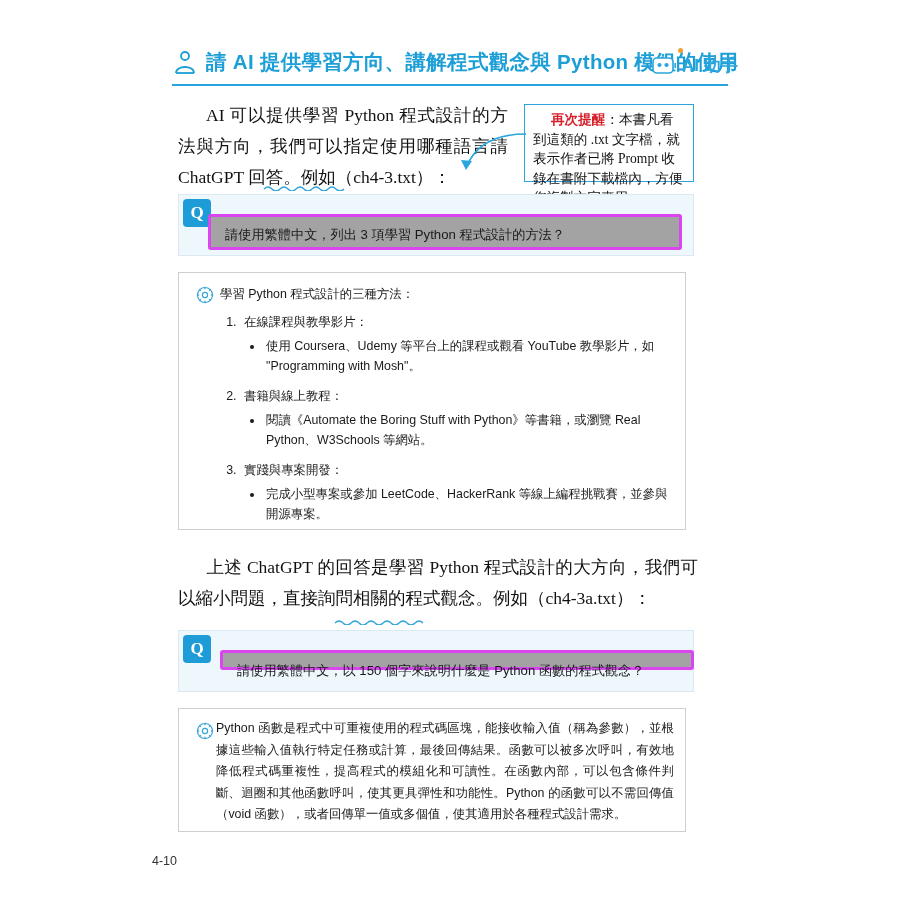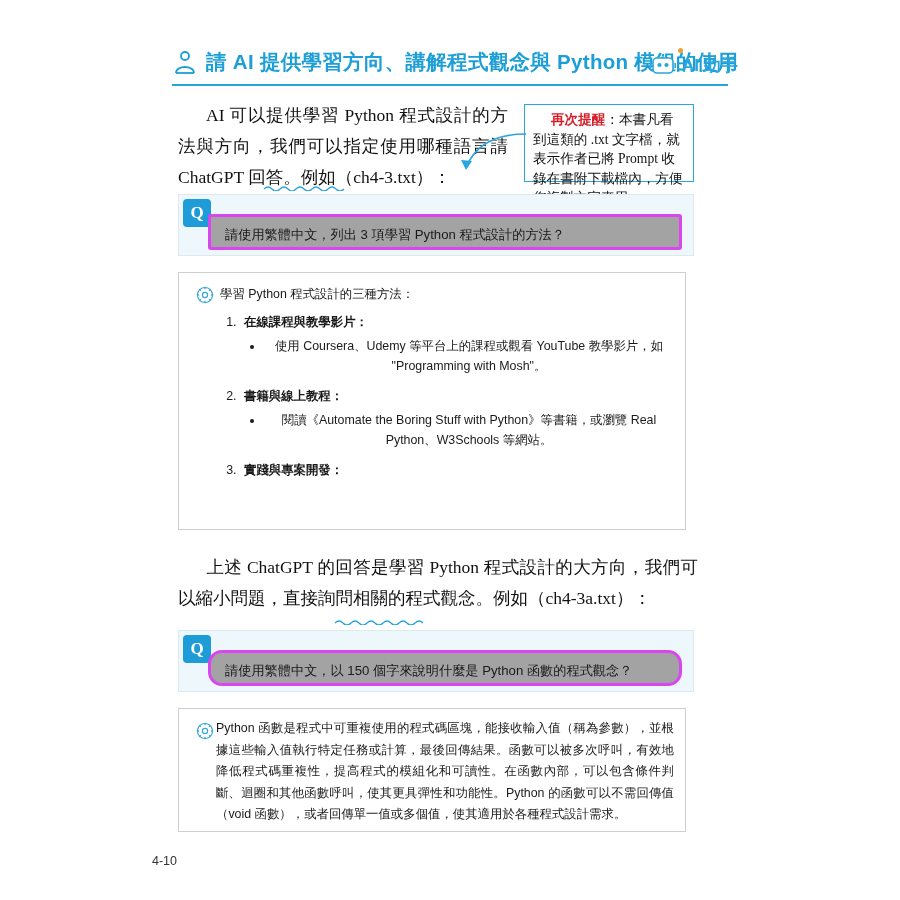--- a/index.html
+++ b/index.html
@@ -146,21 +146,21 @@
   }
   .qbadge2 { top: 635px; }
 
   .qcard {
     position: absolute;
     background: #a3a3a3;
     border: 3px solid #d946ef;
     border-radius: 3px;
   }
   .qc1 { left: 208px; top: 214px; width: 474px; height: 36px; }
-  .qc2 { left: 208px; top: 650px; width: 474px; height: 36px; border-radius: 14px; }
+  .qc2 { left: 220px; top: 650px; width: 474px; height: 20px; }
   .qcard .qtext {
     position: absolute;
     left: 14px; top: 9px;
     font-family: "Liberation Sans", sans-serif;
     font-size: 13.2px;
     color: #1a1a1a;
     white-space: nowrap;
   }
 
   
@@ -191,27 +191,26 @@
 
   .a-lead { margin: 0 0 8px 0; }
   ol.a-list {
     margin: 0; padding: 0 0 0 20px;
     list-style-type: decimal;
   }
   ol.a-list > li {
     margin: 0 0 2px 0;
     padding: 0 0 0 4px;
   }
-  ol.a-list > li > .li-title { font-weight: bold; }
+  ol.a-list > li > .li-title { font-weight: normal; }
   ul.a-sub {
     margin: 4px 0 10px 0;
     padding: 0 0 0 20px;
     list-style-type: disc;
     font-weight: normal;
-    text-align: center;
   }
   ul.a-sub > li { margin: 0; padding: 0 0 0 2px; line-height: 20px; }
   .a-para {
     margin: 0;
     line-height: 21.5px;
     text-align: justify;
   }
 
   
   .pagenum {
@@ -309,20 +308,23 @@
         </ul>
       </li>
       <li>
         <span class="li-title">書籍與線上教程：</span>
         <ul class="a-sub">
           <li>閱讀《Automate the Boring Stuff with Python》等書籍，或瀏覽 Real Python、W3Schools 等網站。</li>
         </ul>
       </li>
       <li>
         <span class="li-title">實踐與專案開發：</span>
+        <ul class="a-sub">
+          <li>完成小型專案或參加 LeetCode、HackerRank 等線上編程挑戰賽，並參與開源專案。</li>
+        </ul>
       </li>
     </ol>
   </div>
 
   <div class="para p2"><span class="indent"></span><span>上述 ChatGPT 的回答是學習 Python 程式設計的大方向，我們可以縮小問題，直接詢問相關的程式觀念。例如（ch4-3a.txt）：</span></div>
 
   <span class="squiggle2">
     <svg width="92" height="7" viewBox="0 0 92 7">
       <path d="M1 5 Q5 1 9 5 T17 5 T25 5 T33 5 T41 5 T49 5 T57 5 T65 5 T73 5 T81 5 T89 5" fill="none" stroke="#2aa5dd" stroke-width="1.2"></path>
     </svg>

